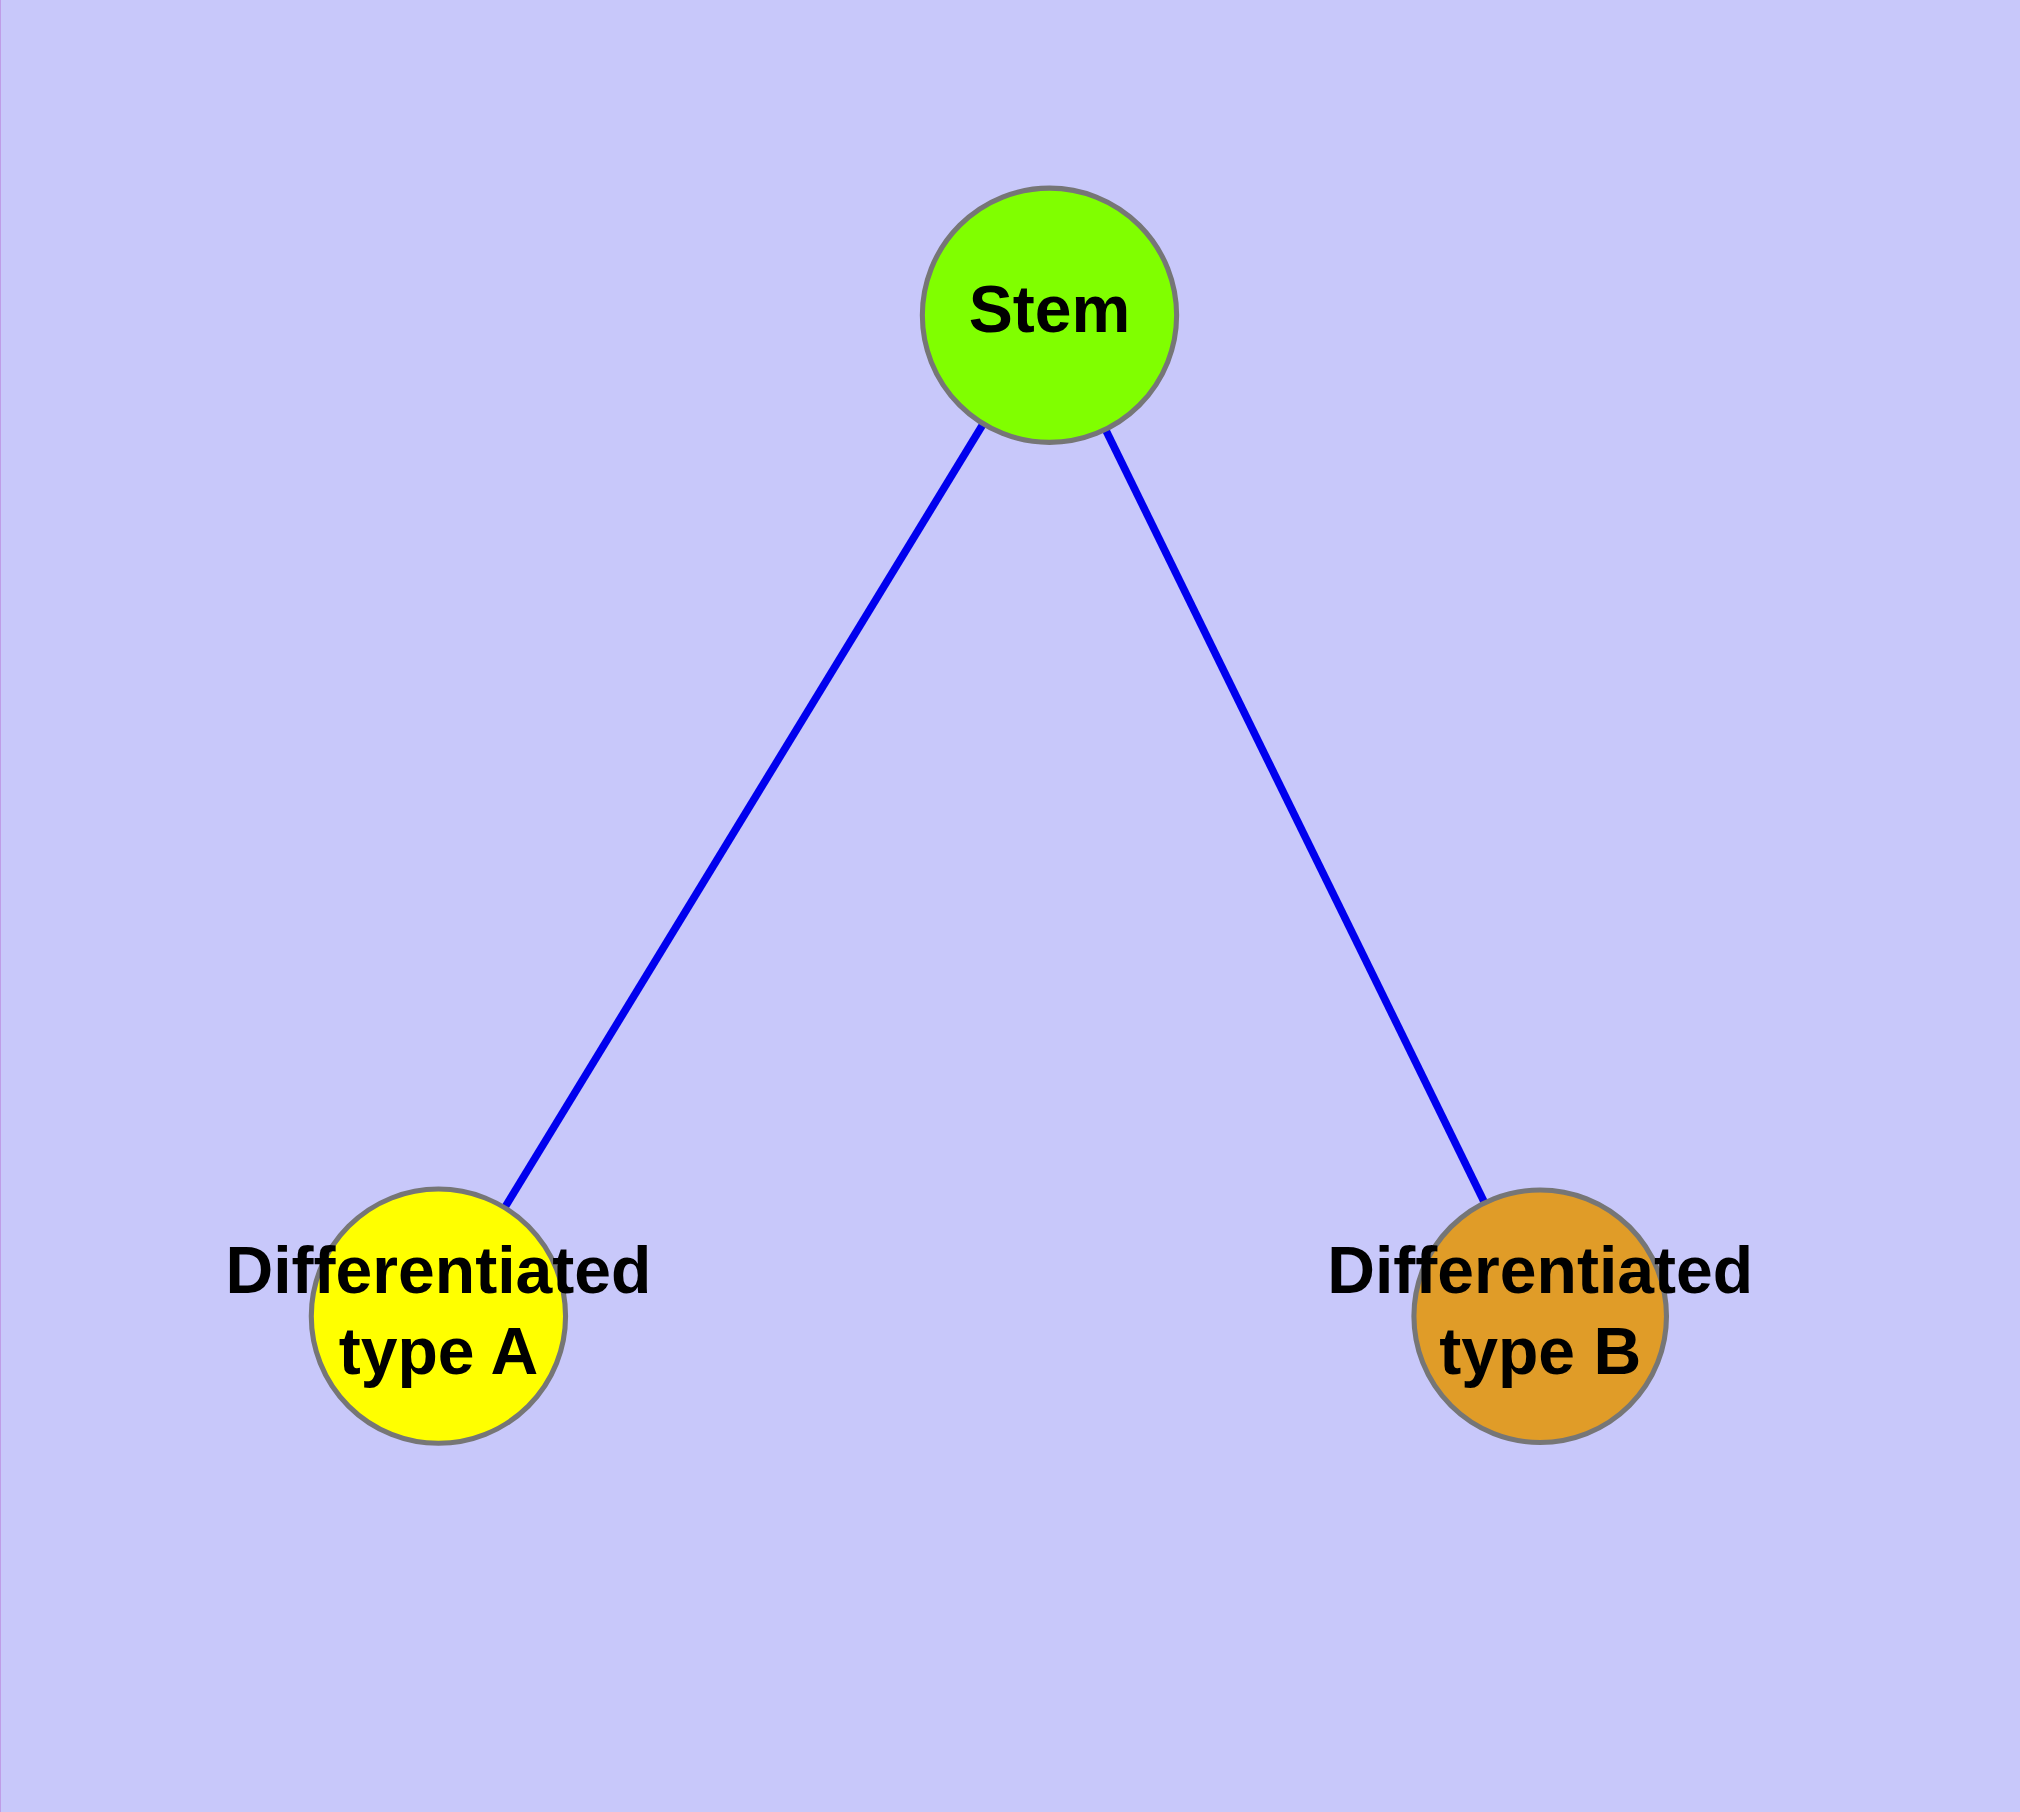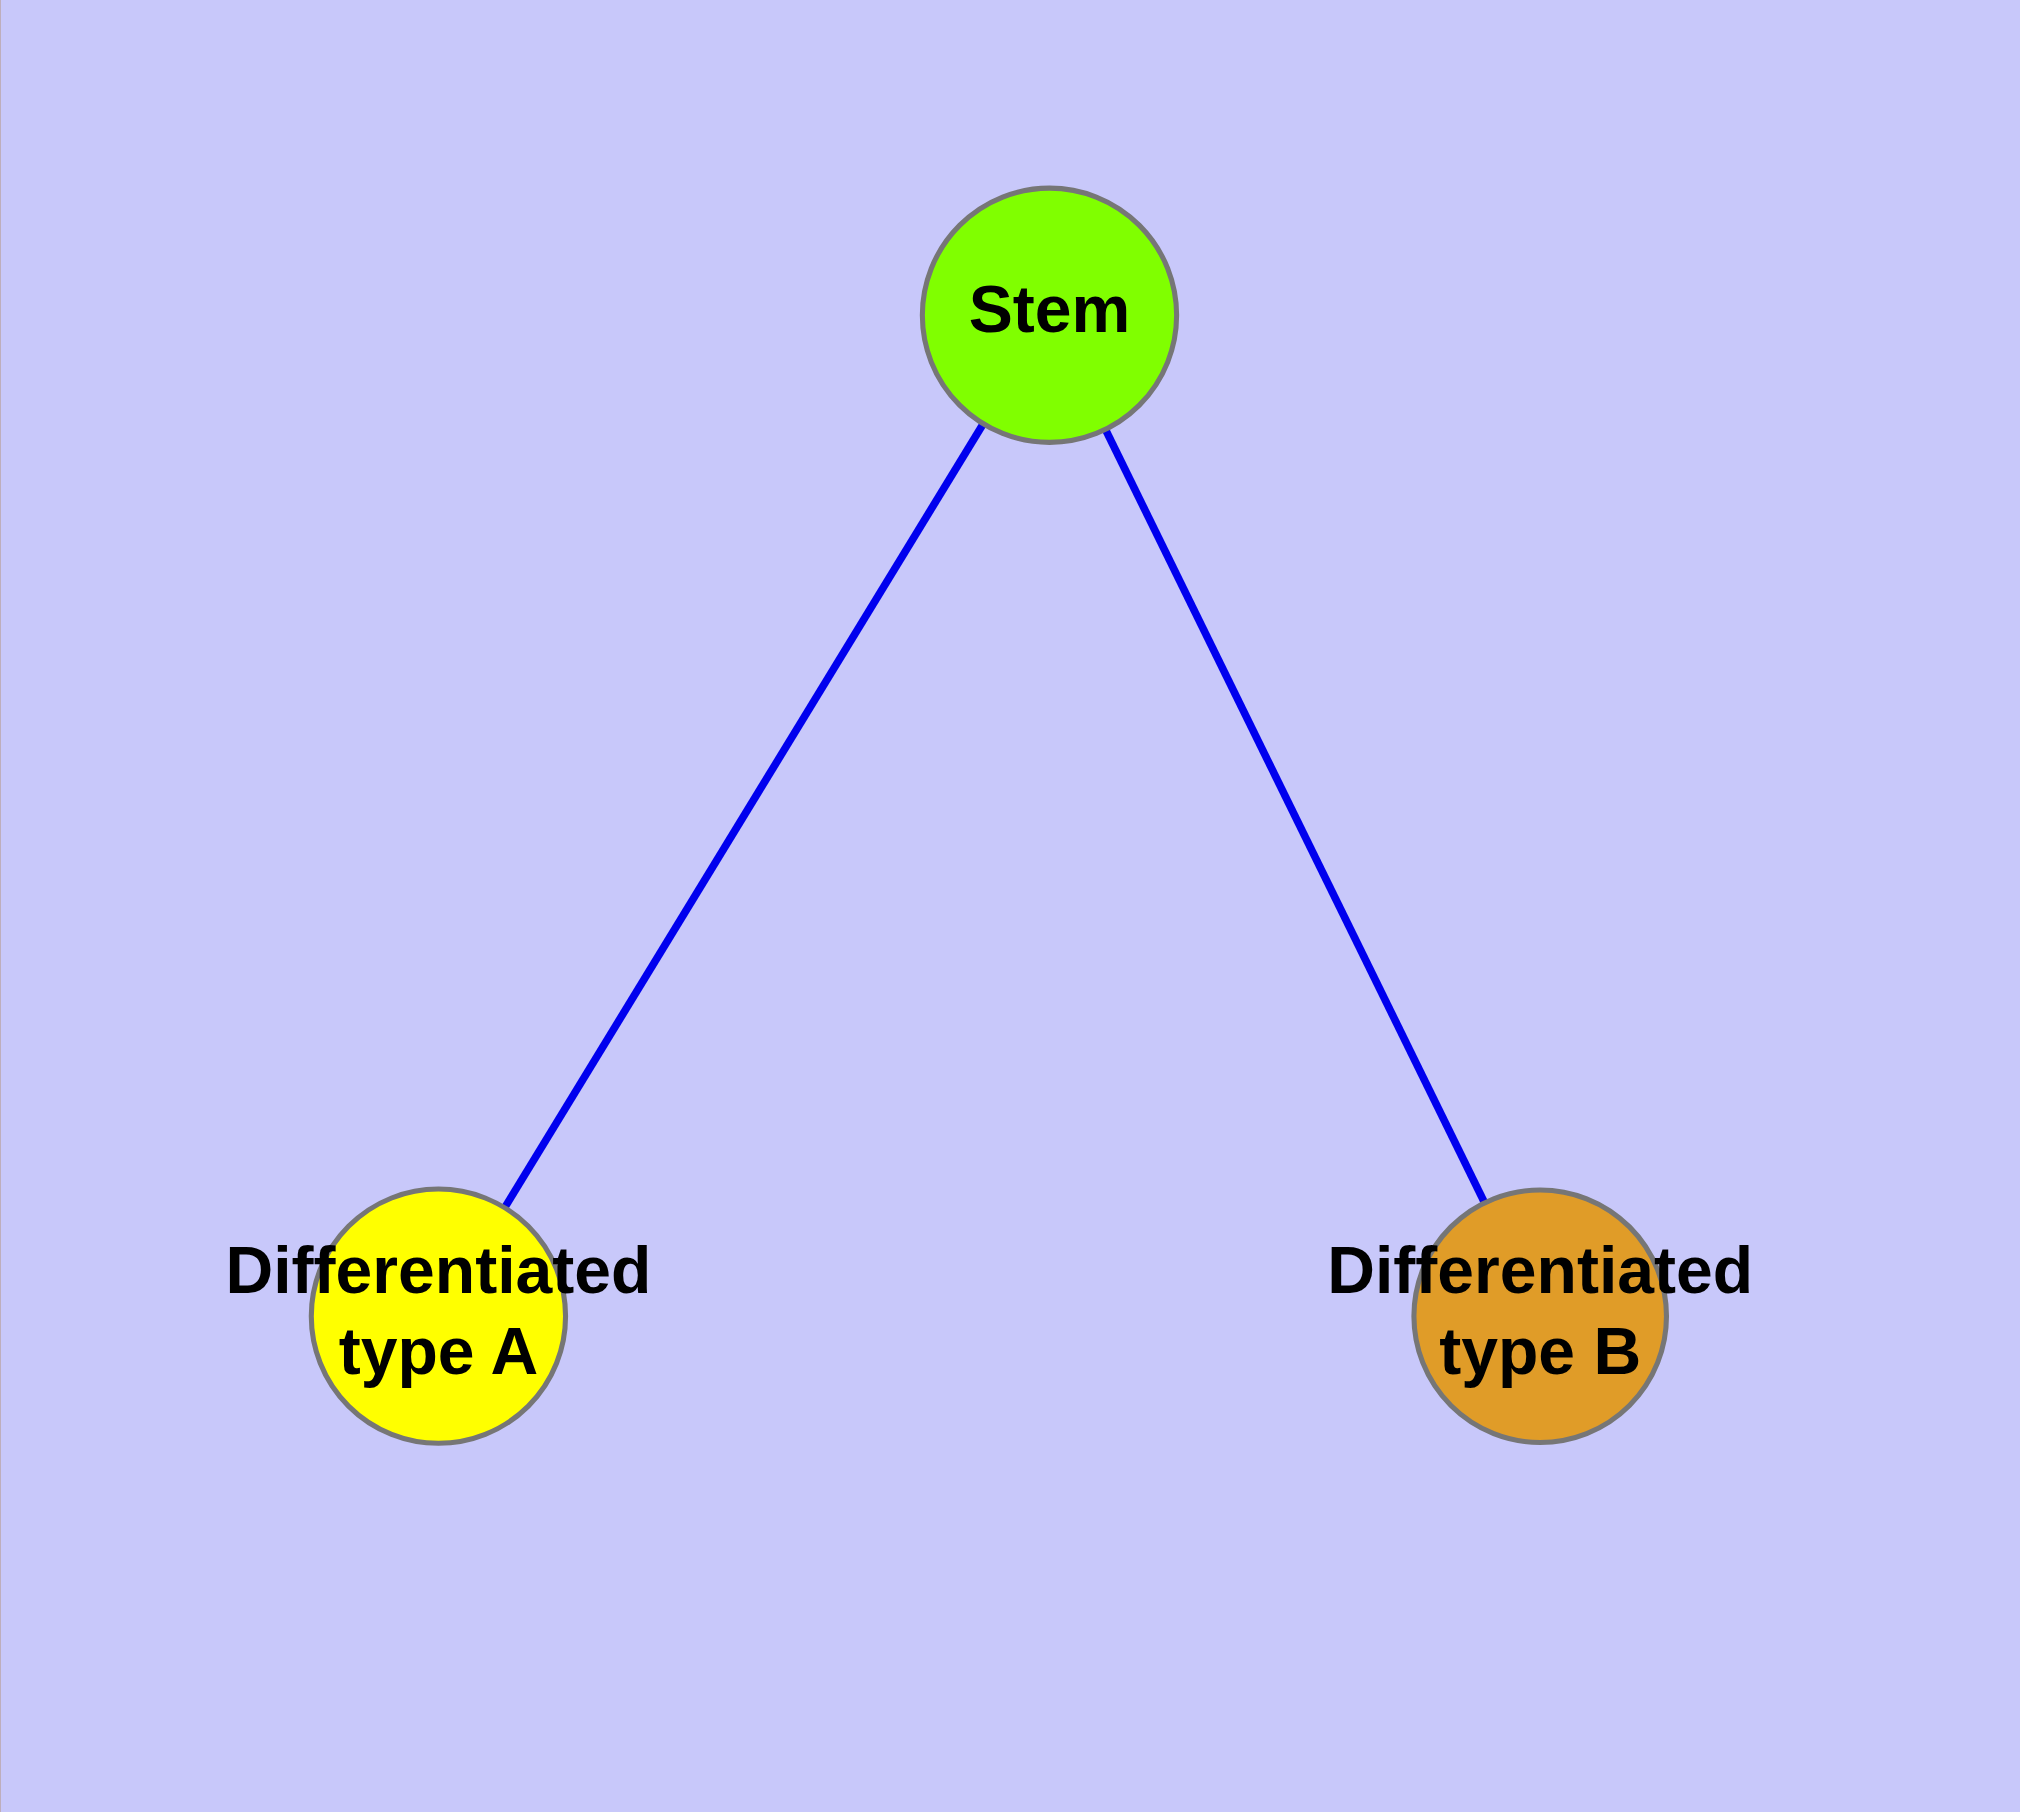--- a/index.html
+++ b/index.html
@@ -5,21 +5,21 @@
 <style>
   html, body {
     margin: 0;
     padding: 0;
     background: #ffffff;
   }
   #canvas {
     position: relative;
     width: 2021px;
     height: 1812px;
-    background: #a16207;
+    background: #a21caf;
     overflow: hidden;
     font-family: "Liberation Sans", "DejaVu Sans", sans-serif;
   }
   #graph-svg {
     position: absolute;
     left: 0;
     top: 0;
     width: 2021px;
     height: 1812px;
     display: block;

